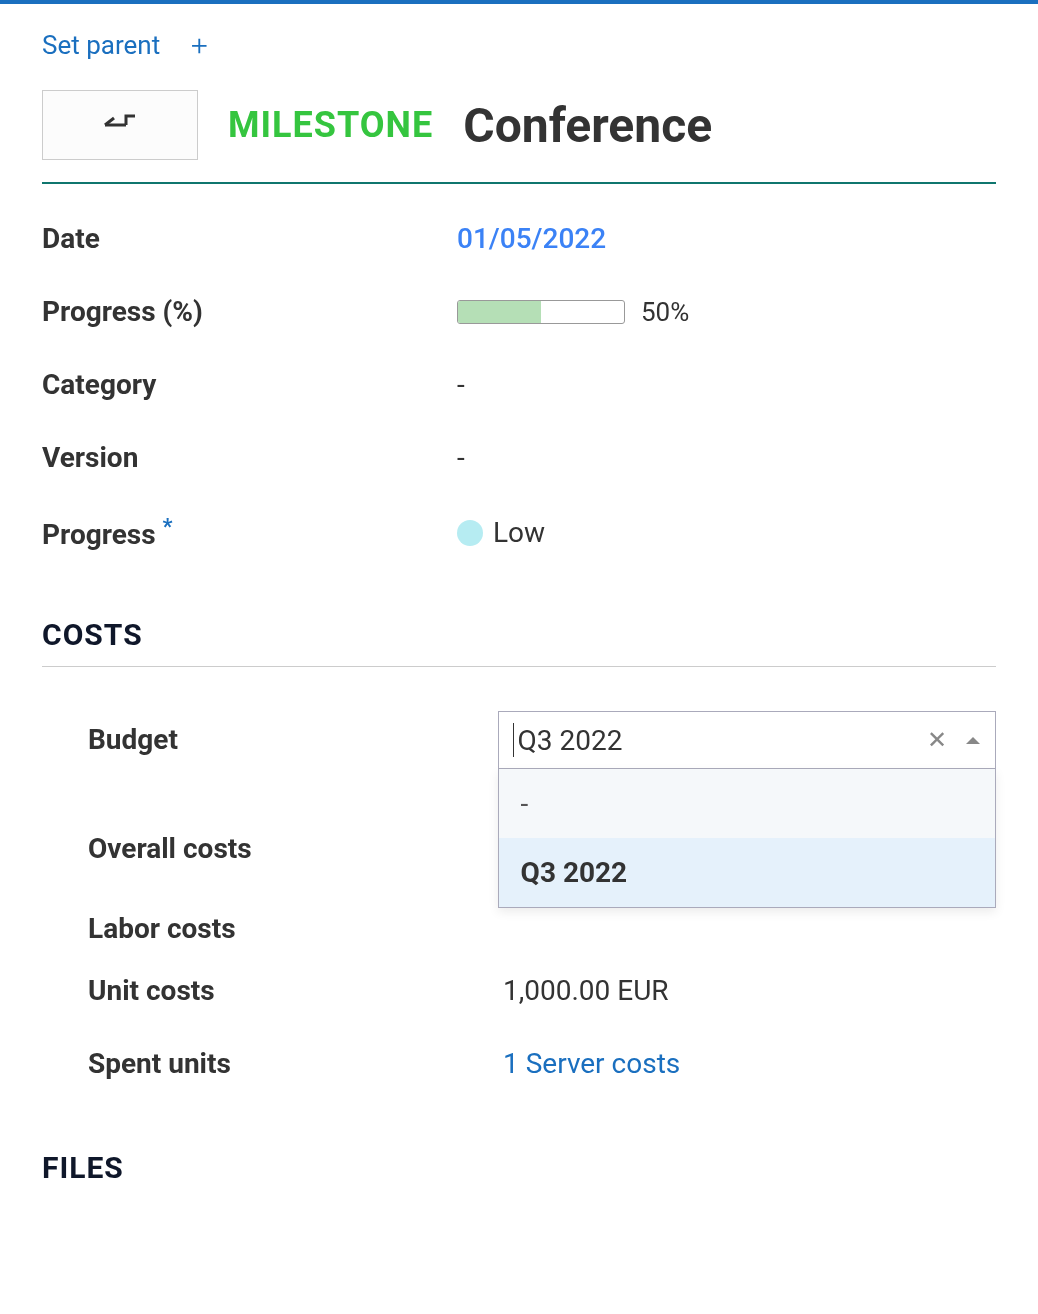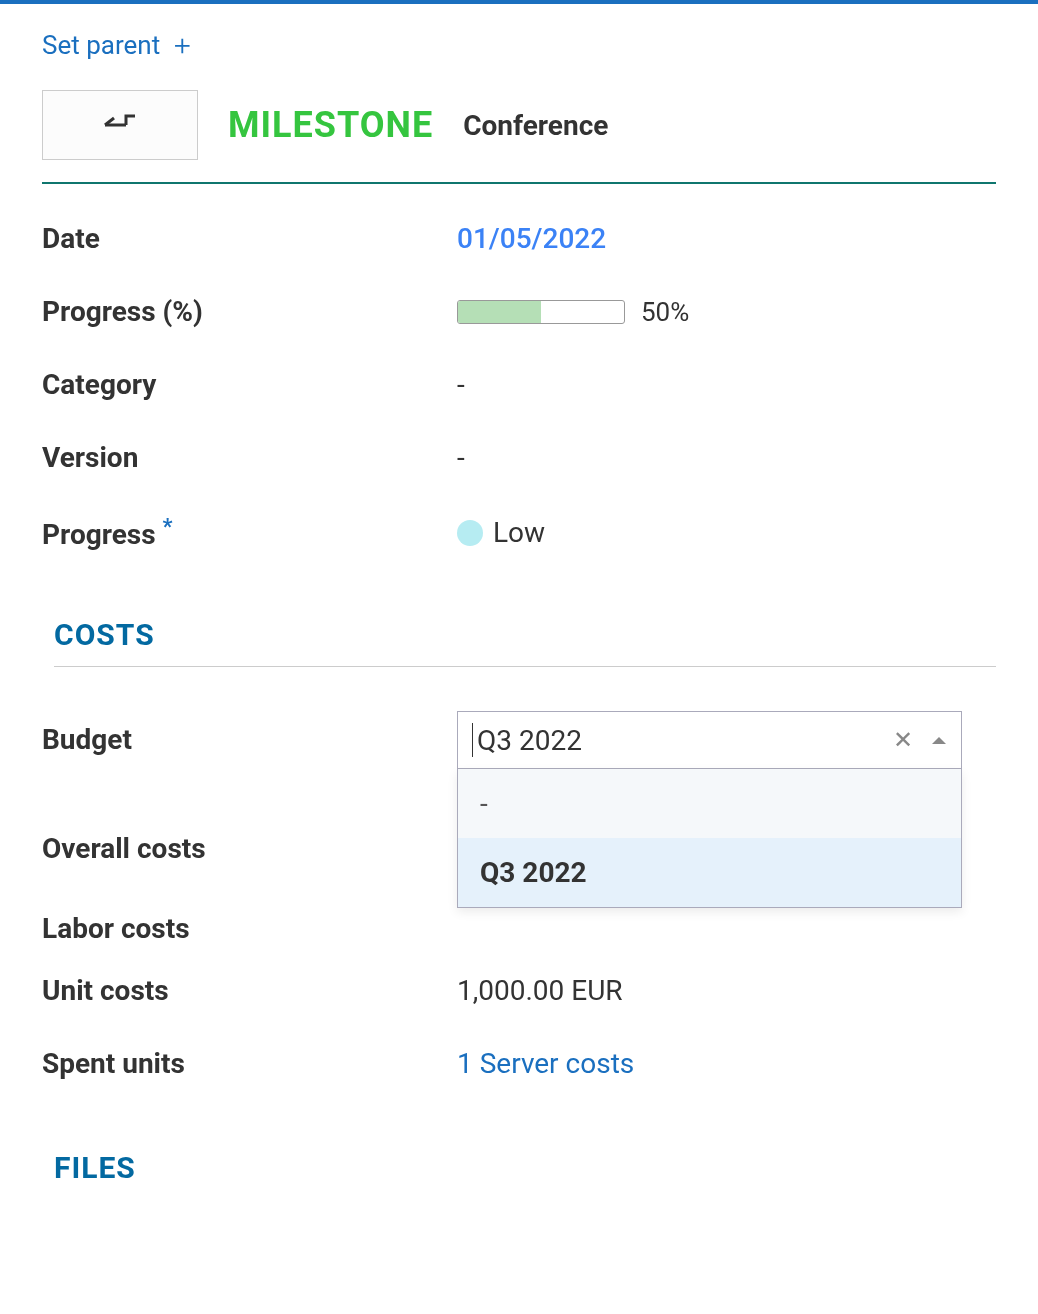--- a/index.html
+++ b/index.html
@@ -9,21 +9,21 @@
       color: #333;
       width: 1038px;
       border-top: 4px solid #1a6fbf;
     }
     .container { padding: 26px 42px 0 42px; }
     .set-parent {
       color: #1a6fbf;
       font-size: 26px;
       display: inline-flex;
       align-items: center;
-      gap: 8px;
+      gap: 25px;
       cursor: pointer;
     }
     .set-parent .plus { font-size: 28px; line-height: 1; font-weight: 300; }
     .header {
       margin-top: 30px;
       display: flex;
       align-items: center;
       gap: 30px;
       padding-bottom: 22px;
       border-bottom: 2px solid #0f766e;
@@ -39,21 +39,21 @@
       cursor: pointer;
     }
     .type-tag {
       color: #35c53f;
       font-size: 36px;
       font-weight: 700;
       letter-spacing: 1px;
     }
     .title {
       color: #333;
-      font-size: 28px;
+      font-size: 48px;
       font-weight: 700;
     }
     .fields { margin-top: 18px; }
     .field-row {
       display: flex;
       align-items: center;
       padding: 20px 0;
     }
     .field-label {
       width: 415px;
@@ -79,25 +79,24 @@
     .progress-text { font-size: 26px; color: #333; }
     .asterisk { color: #1a6fbf; font-size: 22px; vertical-align: super; }
     .priority-wrap { display: flex; align-items: center; gap: 10px; }
     .priority-dot {
       width: 26px; height: 26px; border-radius: 50%; background: #b6ecf2;
     }
     .section-title {
       font-size: 30px;
       font-weight: 700;
       letter-spacing: 1px;
-      color: #0369a1;
+      color: #0f172a;
       margin-top: 46px;
       padding-bottom: 14px;
       border-bottom: 1px solid #ccc;
-      margin-left: 12px;
     }
     .budget-select {
       position: relative;
       width: 505px;
     }
     .budget-input-box {
       border: 1px solid #aab;
       height: 58px;
       display: flex;
       align-items: center;
@@ -189,21 +188,21 @@
       </div>
       <div class="priority-wrap field-value">
         <div class="priority-dot"></div>
         <span>Low</span>
       </div>
     </div>
   </div>
 
   <div class="section-title">COSTS</div>
 
-  <div class="fields" style="position:relative;">
+  <div class="fields" style="position:relative;margin-left:46px;">
     <div class="field-row budget-row">
       <div class="field-label">Budget</div>
       <div class="budget-select">
         <div class="budget-input-box">
           <div class="budget-text">
             <span class="caret-line"></span>
             <span>Q3 2022</span>
           </div>
           <div class="budget-icons">
             <span class="x-icon">✕</span>

